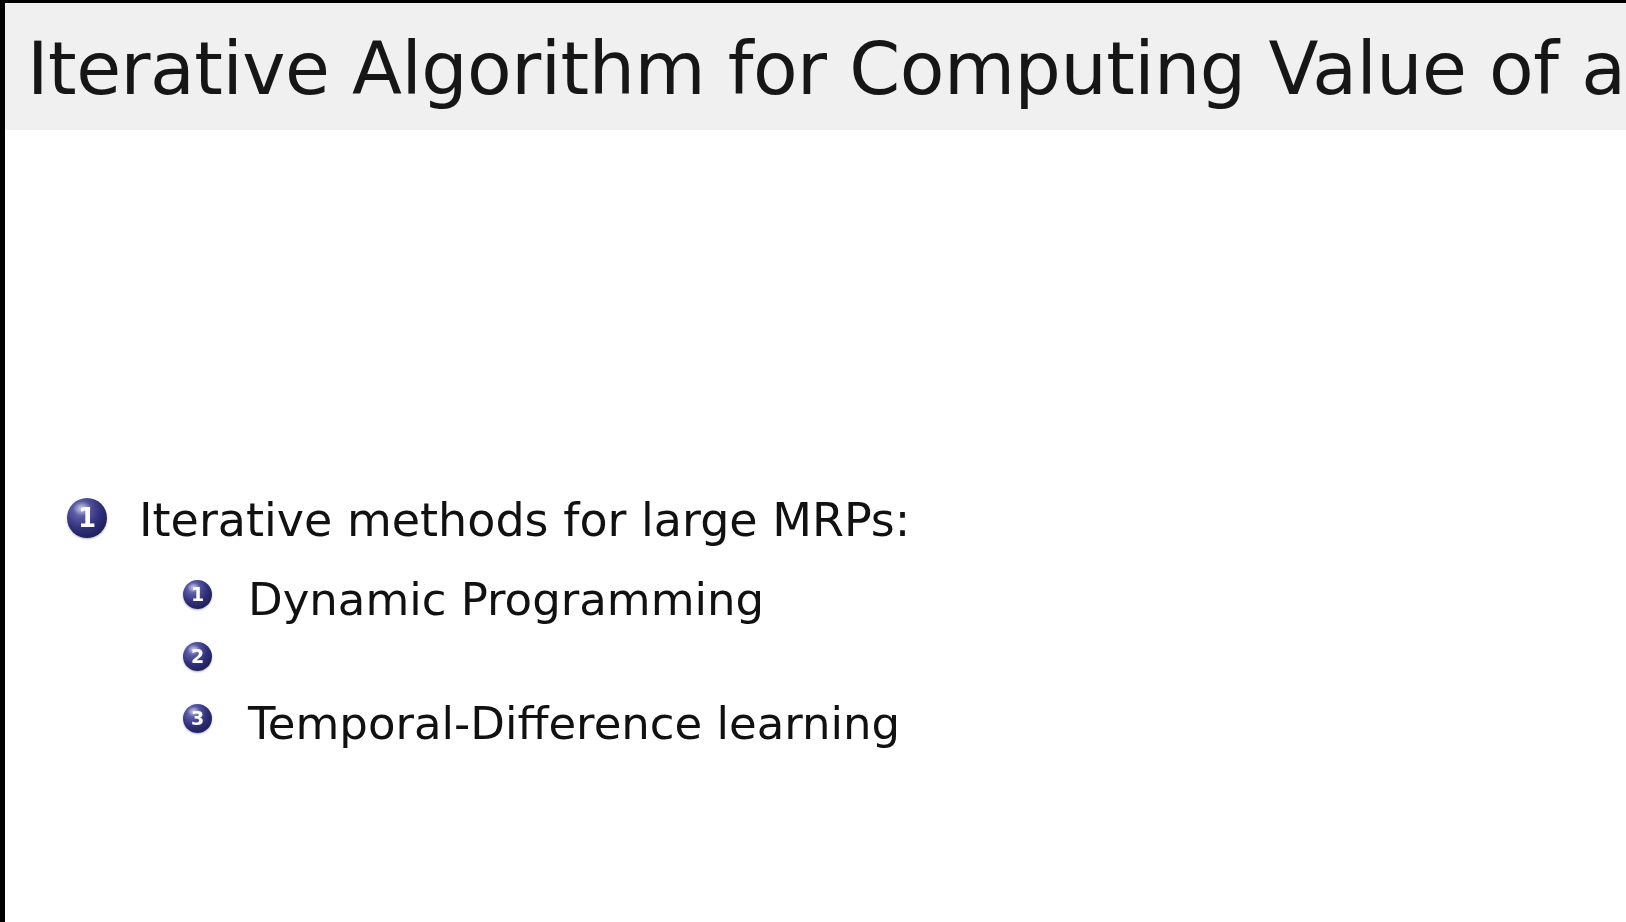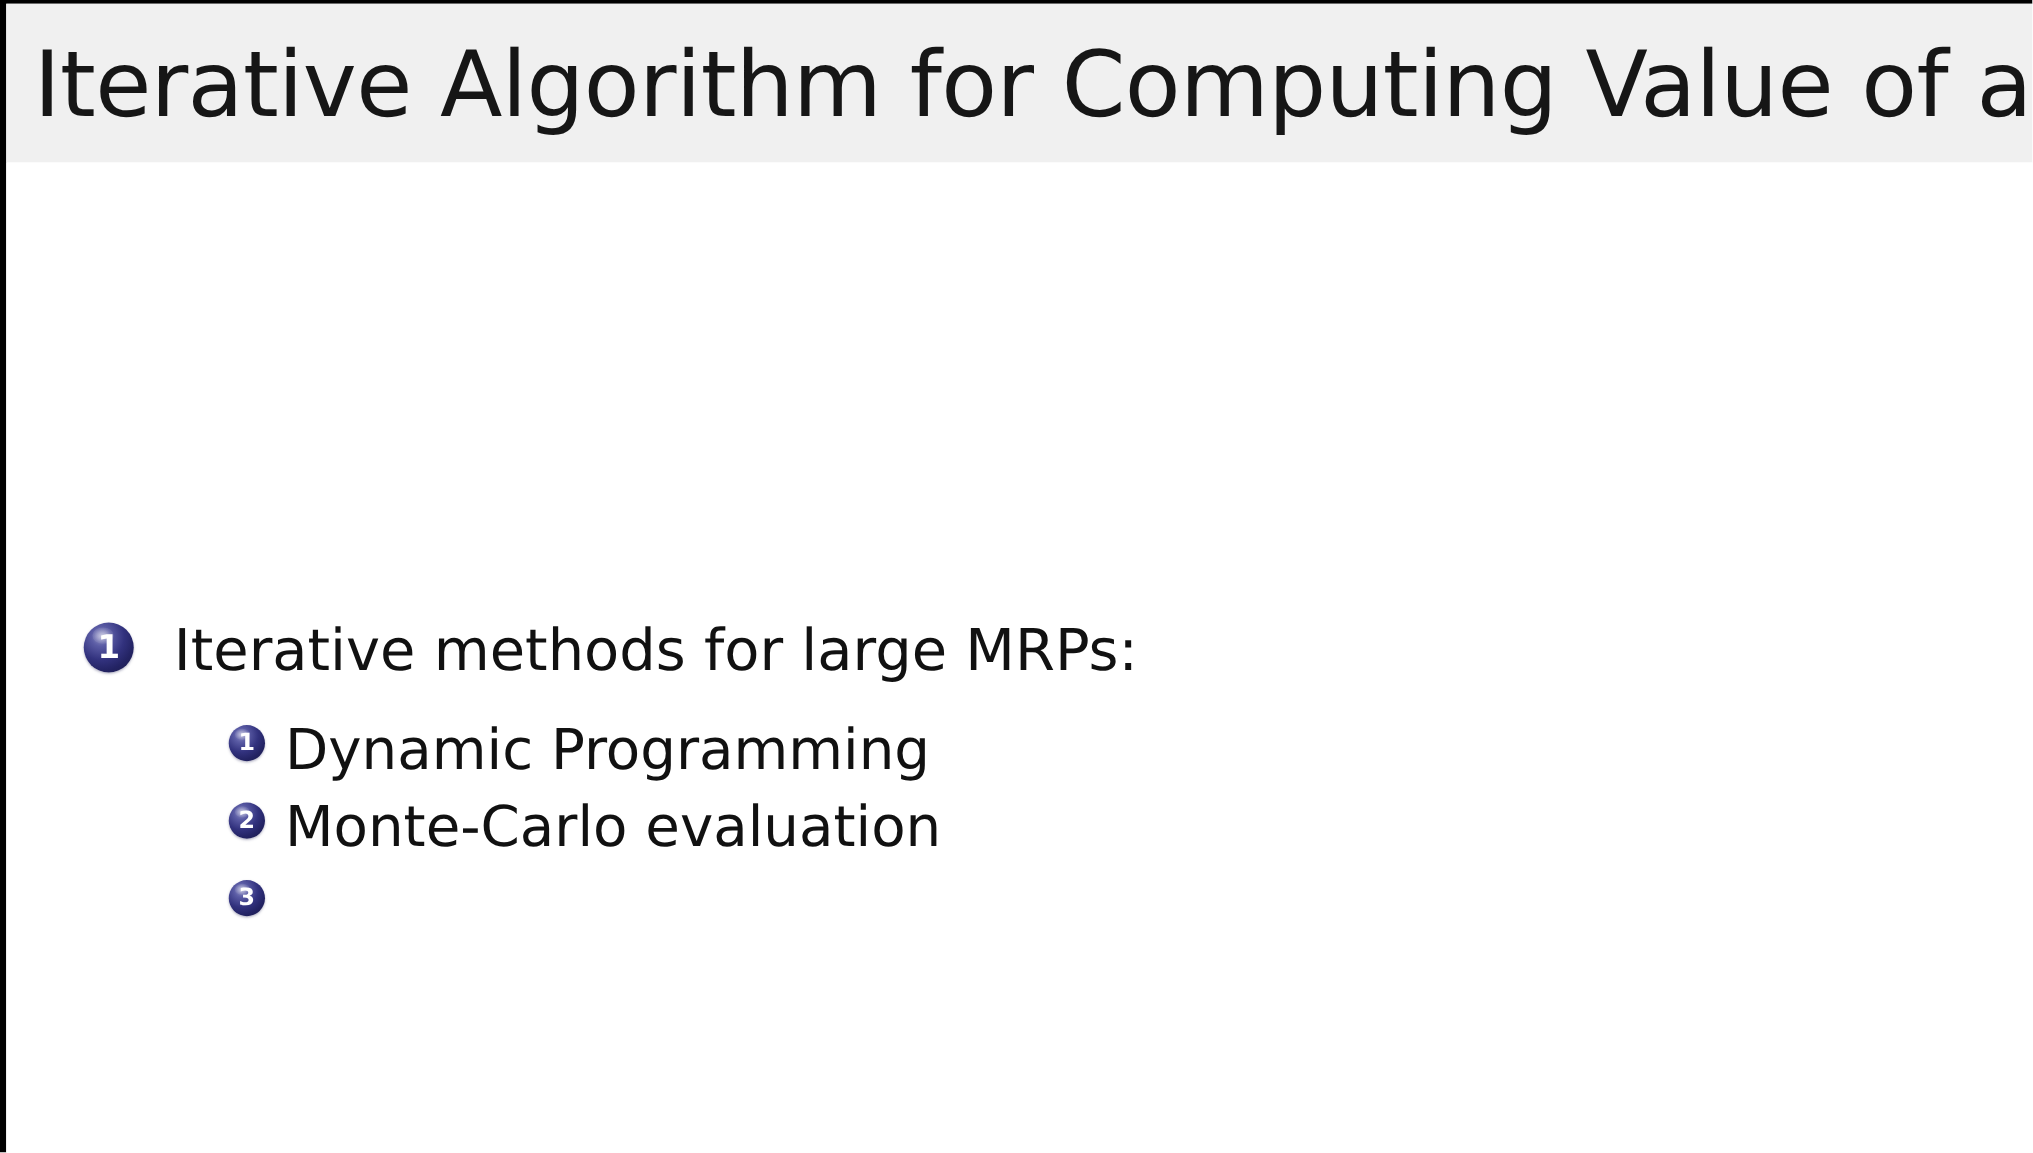--- a/index.html
+++ b/index.html
@@ -104,21 +104,21 @@
   .item-l2 {
     display: flex;
     align-items: flex-start;
     height: 62px;
   }
   .item-l2 .label-l2 {
     font-size: 45px;
     line-height: 52px;
     color: #111111;
     white-space: nowrap;
-    margin-left: 16px;
+    margin-left: 36px;
     position: relative;
     top: -6px;
   }
 
   
   .ball {
     position: relative;
     display: inline-block;
     border-radius: 50%;
     flex: none;
@@ -197,27 +197,27 @@
           <span class="ball ball-l2">
             <span>1</span>
           </span>
           <span class="label-l2">Dynamic Programming</span>
         </div>
 
         <div class="item-l2">
           <span class="ball ball-l2">
             <span>2</span>
           </span>
-          <span class="label-l2">Monte-Carlo evaluation</span>
         </div>
 
         <div class="item-l2">
           <span class="ball ball-l2">
             <span>3</span>
           </span>
+          <span class="label-l2">Temporal-Difference learning</span>
         </div>
 
       </div>
 
     </div>
 
   </div>
 
 </div>
 

